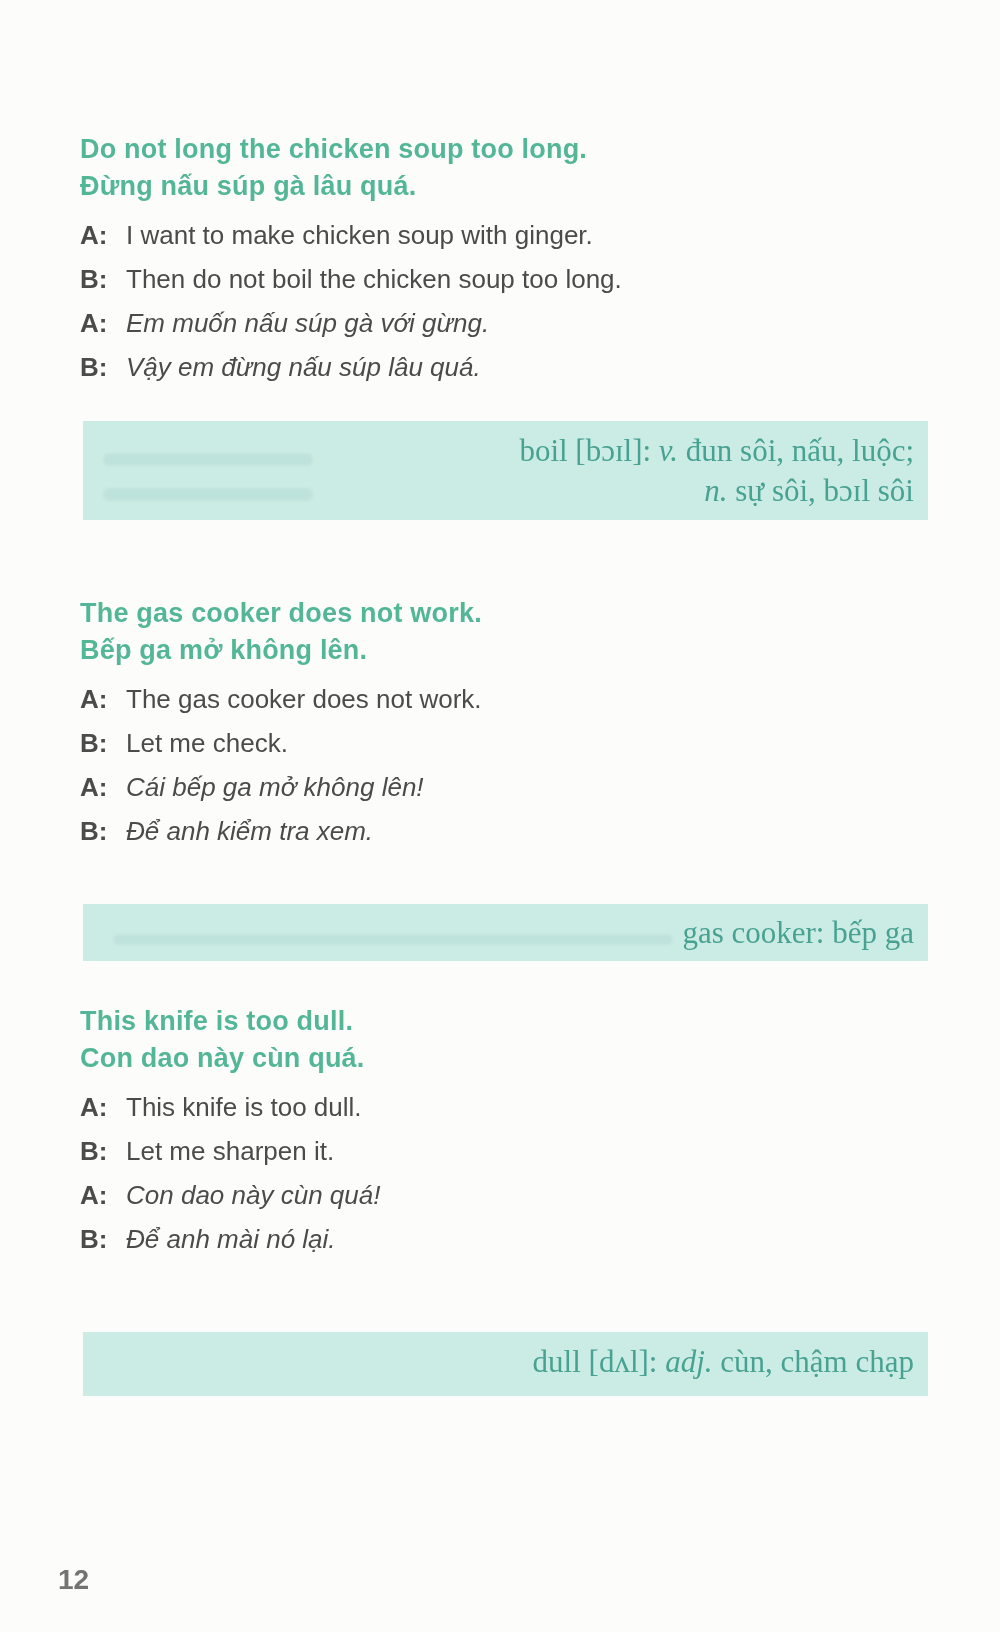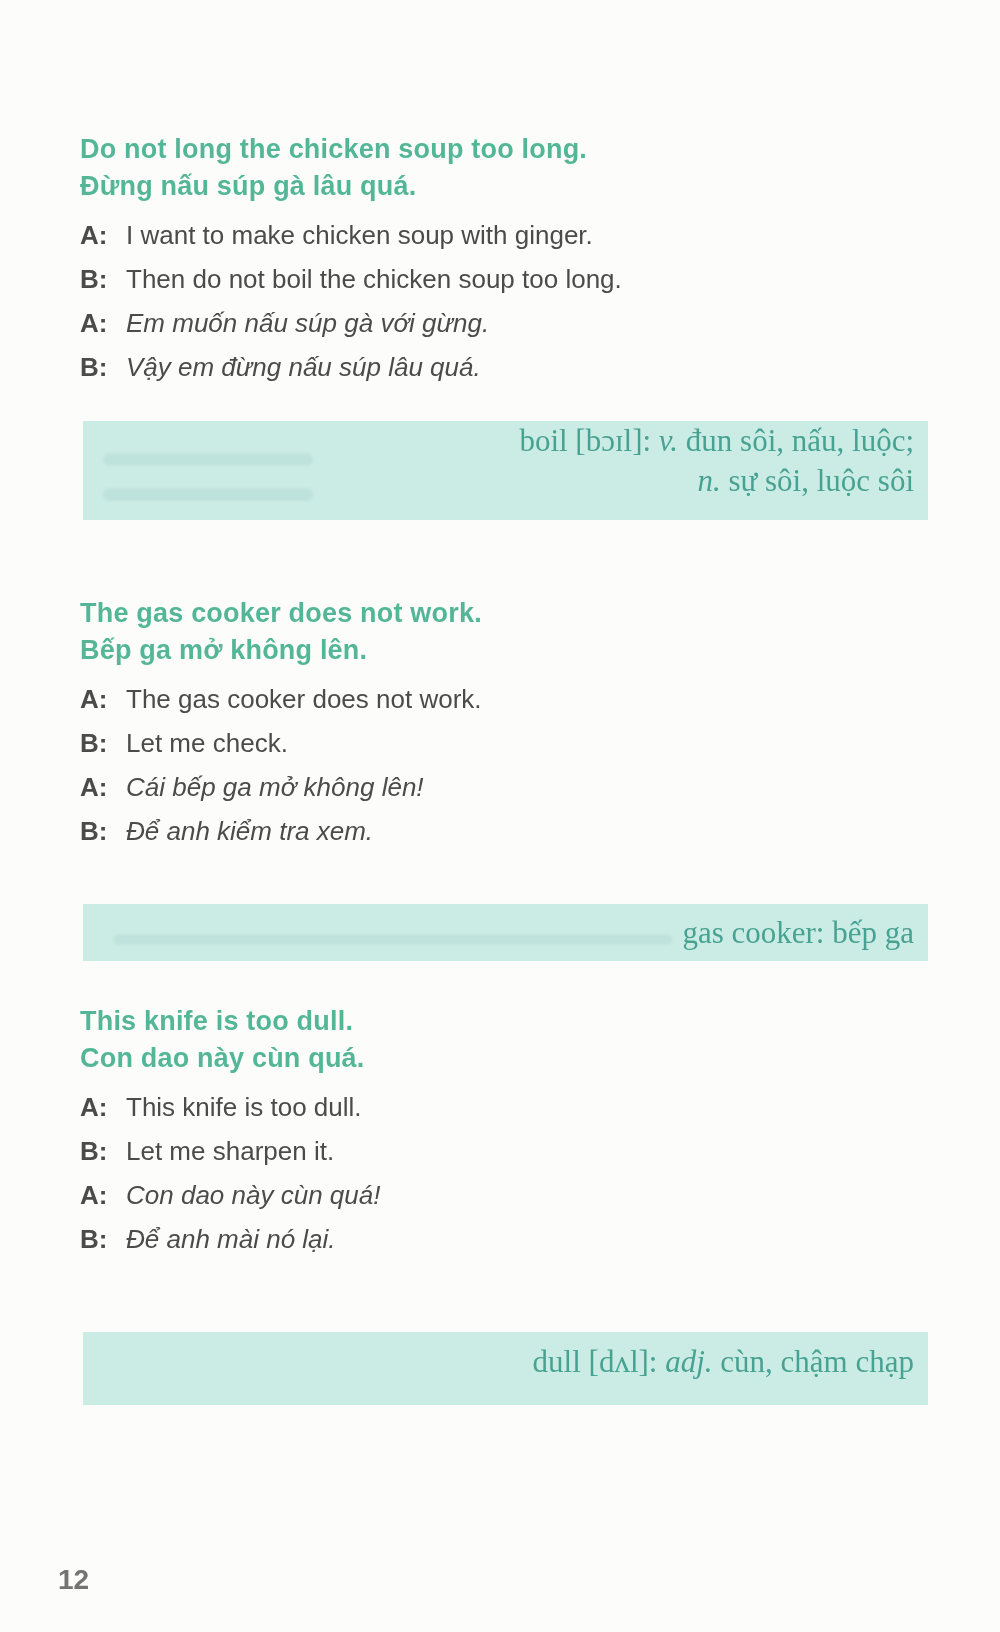--- a/index.html
+++ b/index.html
@@ -32,23 +32,23 @@
     position: absolute;
     left: 83px;
     width: 845px;
     box-sizing: border-box;
     background: #cbece5;
     color: #48a292;
     font-family: "Liberation Serif", "DejaVu Serif", serif;
     text-align: right;
     padding-right: 14px;
   }
-  #vocab-1 { top: 421px; height: 99px; font-size: 31px; line-height: 40px; }
+  #vocab-1 { top: 421px; height: 99px; font-size: 31px; line-height: 40px; padding-top: 10px; }
   #vocab-2 { top: 904px; height: 57px; font-size: 31px; line-height: 57px; padding-left: 8px; }
-  #vocab-3 { top: 1332px; height: 73px; font-size: 31px; line-height: 59px; }
+  #vocab-3 { top: 1332px; height: 64px; font-size: 31px; line-height: 59px; }
   .vline .em { font-style: italic; }
 
   
   .ghost { position: absolute; pointer-events: none; opacity: 0.09; filter: blur(1.5px); }
   .ghost .bar { height: 13px; border-radius: 6px; background: #4a8d87; margin-bottom: 22px; }
   #ghost-1 { left: 20px; top: 32px; width: 210px; }
   #ghost-2 { left: 30px; top: 30px; width: 560px; }
   #ghost-2 .bar { height: 11px; }
 
   
@@ -90,21 +90,21 @@
       </div>
     </div>
   </section>
 
   <div class="vocab-box" id="vocab-1">
     <div class="ghost" id="ghost-1">
       <div class="bar"></div>
         <div class="bar"></div>
     </div>
     <div class="vline"><span class="pre">boil [bɔɪl]: </span><span class="em">v.</span><span class="post"> đun sôi, nấu, luộc;</span></div>
-    <div class="vline"><span class="pre"></span><span class="em">n.</span><span class="post"> sự sôi, luộc sôi</span></div>
+    <div class="vline"><span class="pre"></span><span class="em">n.</span><span class="post"> sự sôi, bɔɪl sôi</span></div>
   </div>
 
   <section class="section" id="section-2">
     <div class="sec-title">
       <div>The gas cooker does not work.</div>
       <div>Bếp ga mở không lên.</div>
     </div>
     <div class="dialogue">
       <div class="dline">
         <span class="speaker">A:</span>

